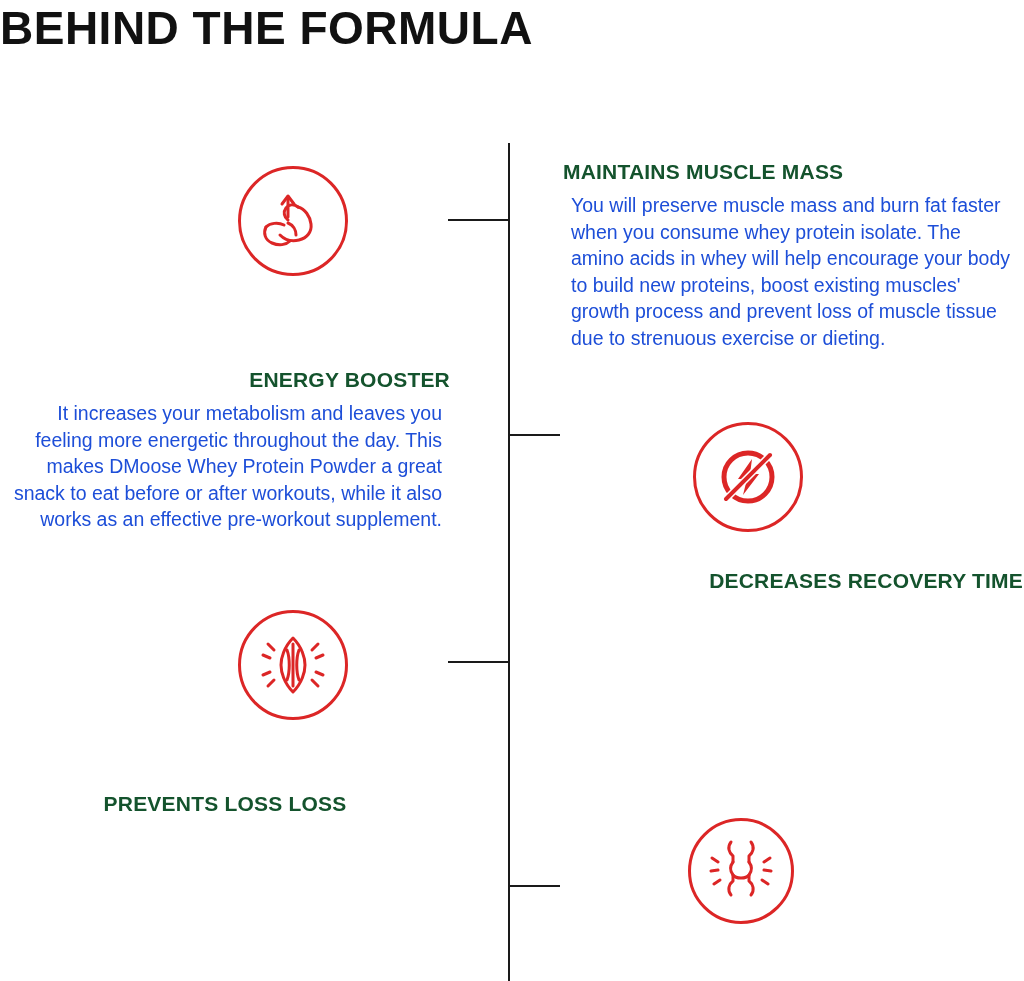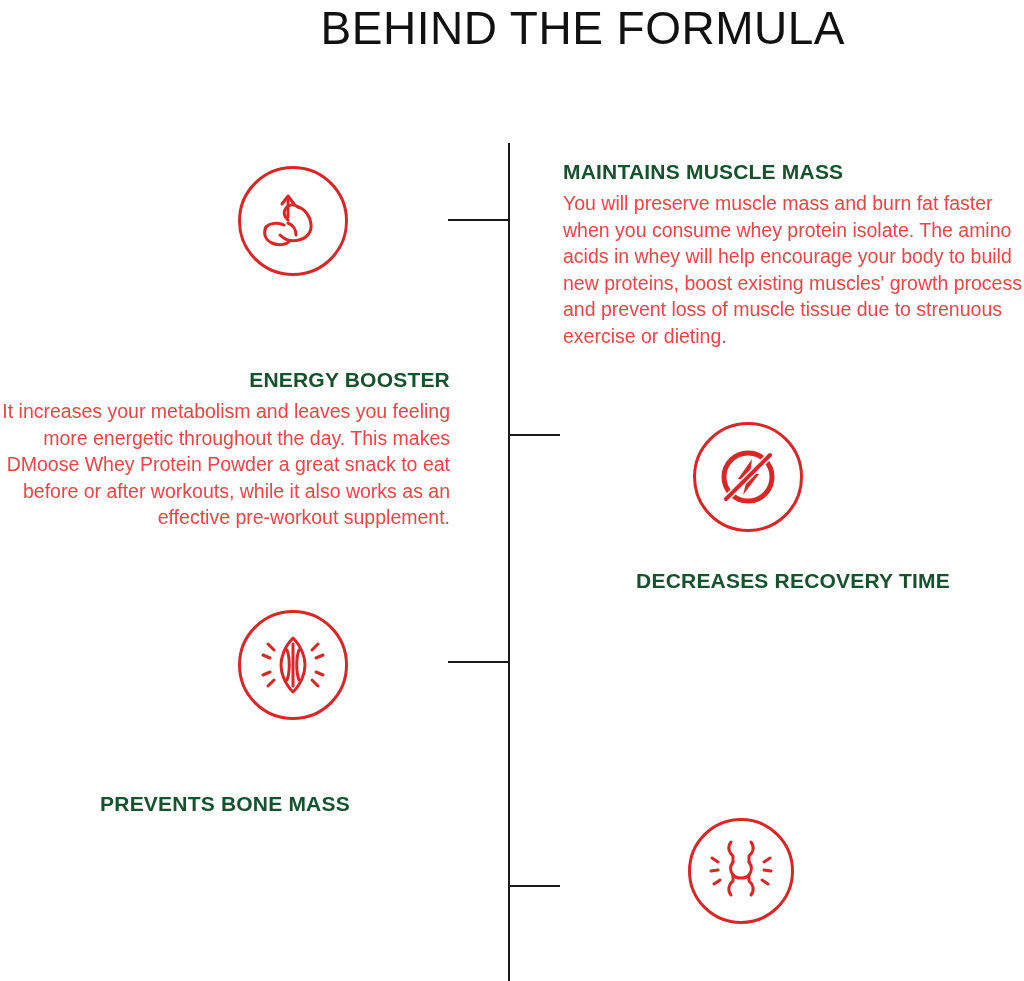--- a/index.html
+++ b/index.html
@@ -14,23 +14,23 @@
     font-family: "Liberation Sans", sans-serif;
     color: #1a1a1a;
     overflow: hidden;
   }
 
   #page-title {
     position: absolute;
     top: 0px;
     left: 0;
     width: 845px;
-    text-align: right;
+    text-align: left;
     font-size: 46px;
-    font-weight: normal;
+    font-weight: bold;
     letter-spacing: 0.5px;
     color: #111111;
     line-height: 56px;
   }
 
   
   .spine {
     position: absolute;
     left: 508px;
     top: 143px;
@@ -66,37 +66,37 @@
   
   .block { position: absolute; }
   .block h2 {
     margin: 0 0 6px 0;
     font-size: 21px;
     font-weight: bold;
     letter-spacing: 0.2px;
     color: #14532d;
   }
   .block p {
-    margin: 0;
+    margin: 8px;
     font-size: 19.5px;
     line-height: 26.5px;
-    color: #ef4444;
+    color: #1d4ed8;
   }
 
   .b-muscle {
     left: 563px; top: 160px; width: 460px;
     text-align: left;
   }
   .b-energy {
     left: 0px; top: 368px; width: 450px;
     text-align: right;
   }
   .b-recovery {
     left: 563px; top: 569px; width: 460px;
-    text-align: center;
+    text-align: right;
   }
   .b-bone {
     left: 0px; top: 792px; width: 450px;
     text-align: center;
   }
 </style>
 </head>
 <body>
 
 <div id="page-title">BEHIND THE FORMULA</div>
@@ -163,14 +163,14 @@
 <div class="block b-energy">
   <h2>ENERGY BOOSTER</h2>
   <p>It  increases your metabolism and leaves you feeling more energetic throughout the day. This makes DMoose Whey Protein Powder a great snack to eat before or after workouts, while it also works as an effective pre-workout supplement.</p>
 </div>
 
 <div class="block b-recovery">
   <h2>DECREASES RECOVERY TIME</h2>
 </div>
 
 <div class="block b-bone">
-  <h2>PREVENTS BONE MASS</h2>
+  <h2>PREVENTS LOSS LOSS</h2>
 </div>
 
 </body></html>

